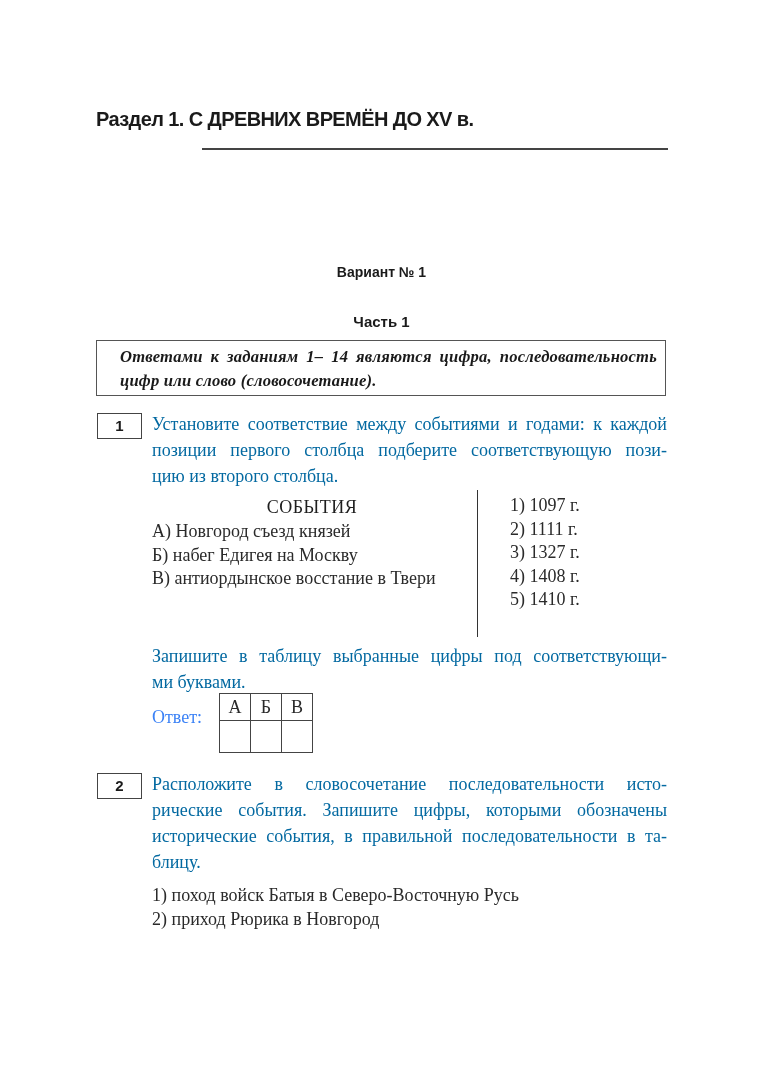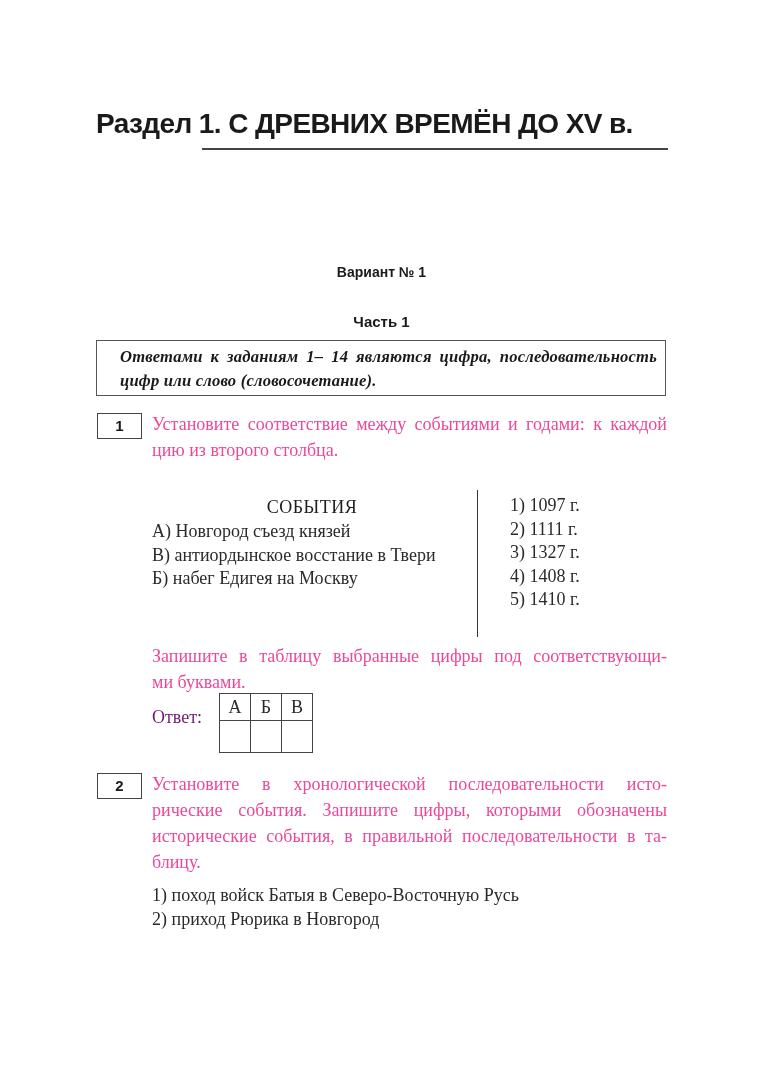--- a/index.html
+++ b/index.html
@@ -4,21 +4,21 @@
   <style>
     html, body { margin: 0; padding: 0; }
     body {
       width: 763px; height: 1080px; background: #ffffff; position: relative;
       overflow: hidden; color: #1e1e1e;
     }
     .abs { position: absolute; }
     .serif { font-family: "Liberation Serif", "DejaVu Serif", serif; }
 
     #section-title {
-      left: 96px; top: 108px; font-size: 28px; font-weight: bold;
+      left: 96px; top: 108px; font-size: 20px; font-weight: bold;
       letter-spacing: -0.6px; white-space: nowrap; color: #1a1a1a;
       font-family: "Liberation Sans", sans-serif;
     }
     #section-rule {
       left: 202px; top: 148px; width: 466px; height: 0;
       border-top: 2px solid #444;
     }
     #variant-title {
       left: 0; width: 763px; top: 264px; text-align: center;
       font-size: 14px; font-weight: bold; color: #1a1a1a;
@@ -40,36 +40,36 @@
       letter-spacing: 0.2px;
     }
 
     .task-num {
       width: 45px; height: 26px; border: 1.5px solid #444; box-sizing: border-box;
       text-align: center; font-family: "Liberation Sans", sans-serif; font-weight: bold;
       font-size: 15px; line-height: 23px; color: #1a1a1a;
     }
     .body-text {
       font-family: "Liberation Serif", serif; font-size: 18px; line-height: 26px;
-      color: #ec4899; text-align: justify;
+      color: #0369a1; text-align: justify;
     }
     .line { white-space: nowrap; display: block; }
     .just { text-align: justify; text-align-last: justify; display: block; }
 
     #t1-text { left: 152px; top: 411px; width: 515px; }
     #events-col { left: 152px; top: 494px; width: 320px; }
     #events-header { text-align: center; font-size: 18px; letter-spacing: 0.5px; line-height: 26px; }
     #years-col { left: 478px; top: 494px; width: 130px; }
     #years-header { text-align: center; font-size: 18px; letter-spacing: 0.5px; line-height: 26px; }
     .event-item, .year-item { font-family: "Liberation Serif", serif; font-size: 18px; line-height: 23.5px; color: #2a2a2a; white-space: nowrap; }
     .year-item { padding-left: 32px; }
     #divider { left: 477px; top: 490px; width: 0; height: 147px; border-left: 1.5px solid #333; }
 
     #t1-write { left: 152px; top: 643px; width: 515px; }
-    #answer-label { left: 152px; top: 707px; font-family: "Liberation Serif", serif; font-size: 18px; color: #701a75; }
+    #answer-label { left: 152px; top: 707px; font-family: "Liberation Serif", serif; font-size: 18px; color: #3b82f6; }
     #answer-table {
       left: 219px; top: 693px; border-collapse: collapse;
     }
     #answer-table td {
       border: 1.3px solid #444; width: 30px; text-align: center; padding: 0;
       font-family: "Liberation Serif", serif; font-size: 18px; color: #2a2a2a;
     }
     #answer-table tr.h td { height: 26px; line-height: 26px; }
     #answer-table tr.a td { height: 31px; }
 
@@ -89,28 +89,29 @@
 <div class="abs" id="instruction-box">
   <div id="instruction-text">
     <span class="just">Ответами к заданиям 1– 14 являются цифра, последовательность</span>
     <span class="line">цифр или слово (словосочетание).</span>
   </div>
 </div>
 
 <div class="abs task-num" style="left:97px; top:413px;">1</div>
 <div class="abs body-text" id="t1-text">
   <span class="just">Установите соответствие между событиями и годами: к каждой</span>
+  <span class="just">позиции первого столбца подберите соответствующую пози-</span>
   <span class="line">цию из второго столбца.</span>
 </div>
 
 <div class="abs serif" id="events-col">
   <div id="events-header">СОБЫТИЯ</div>
   <div class="event-item">А) Новгород съезд князей</div>
+  <div class="event-item">Б) набег Едигея на Москву</div>
   <div class="event-item">В) антиордынское восстание в Твери</div>
-  <div class="event-item">Б) набег Едигея на Москву</div>
 </div>
 
 <div class="abs" id="divider"></div>
 
 <div class="abs serif" id="years-col">
   <div class="year-item">1) 1097 г.</div>
   <div class="year-item">2) 1111 г.</div>
   <div class="year-item">3) 1327 г.</div>
   <div class="year-item">4) 1408 г.</div>
   <div class="year-item">5) 1410 г.</div>
@@ -132,21 +133,21 @@
   <tr class="a">
     <td></td>
     <td></td>
     <td></td>
   </tr>
 </tbody>
   </table>
 
 <div class="abs task-num" style="left:97px; top:773px;">2</div>
 <div class="abs body-text" id="t2-text">
-  <span class="just">Установите в хронологической последовательности исто-</span>
+  <span class="just">Расположите в словосочетание последовательности исто-</span>
   <span class="just">рические события. Запишите цифры, которыми обозначены</span>
   <span class="just">исторические события, в правильной последовательности в та-</span>
   <span class="line">блицу.</span>
 </div>
 <div class="abs" id="t2-options">
   <div class="opt">1) поход войск Батыя в Северо-Восточную Русь</div>
   <div class="opt">2) приход Рюрика в Новгород</div>
 </div>
 
 </body></html>

